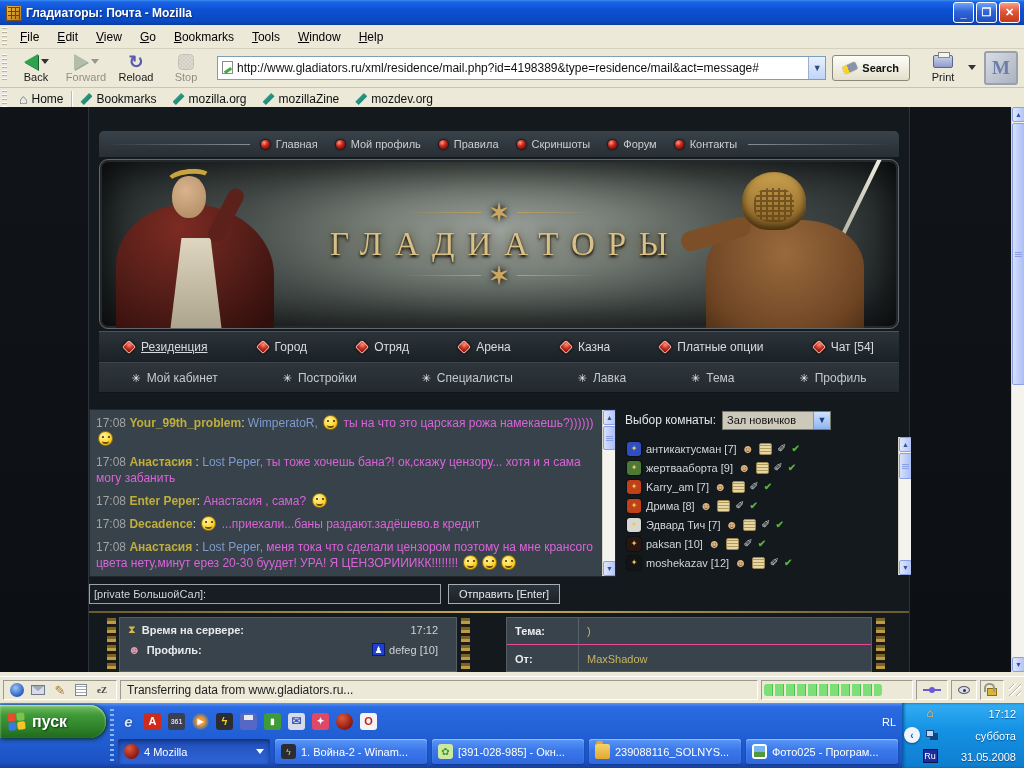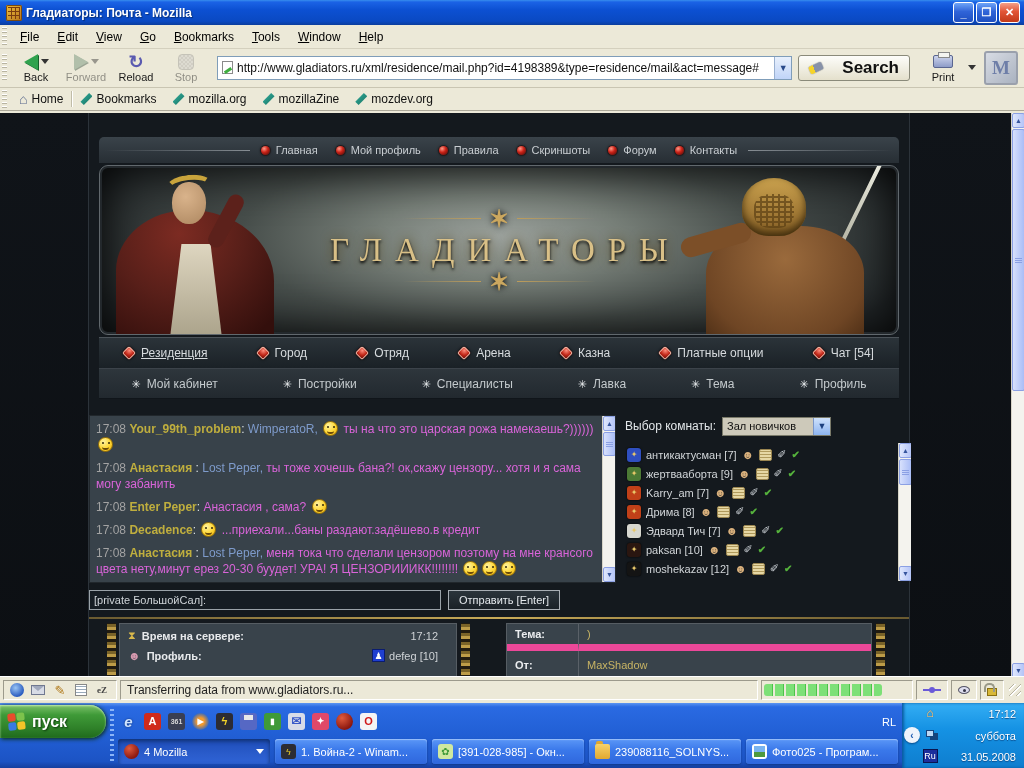--- a/index.html
+++ b/index.html
@@ -43,40 +43,40 @@
 .caret{width:0;height:0;border-left:4px solid transparent;border-right:4px solid transparent;border-top:5px solid #333}
 .ico-reload{font-size:18px;line-height:16px;color:#5a5ab0;font-weight:bold}
 .ico-stop{width:16px;height:16px;border-radius:4px;
  background:repeating-conic-gradient(#cfcbc3 0 25%,#b4afa4 0 50%) 0 0/4px 4px;border:1px solid #9a968a}
 .urlbox{flex:1;height:24px;background:#fff;border:1px solid #7f9db9;margin:0 6px;display:flex;align-items:center}
 .url-ico{width:11px;height:13px;margin:0 4px;background:#fff;border:1px solid #8a8a8a;position:relative}
 .url-ico::after{content:"";position:absolute;left:1px;top:7px;width:8px;height:3px;background:#3fae3f;transform:rotate(-35deg)}
 .urlbox input{flex:1;border:0;outline:0;font-size:12px;font-family:"Liberation Sans",sans-serif;color:#111}
 .url-drop{width:17px;height:22px;background:linear-gradient(180deg,#e8f0fc,#c0d4f8);border-left:1px solid #9ab0d0;
  display:flex;align-items:center;justify-content:center;color:#2a4a8a;font-size:9px}
-.searchbtn{height:26px;padding:0 10px;display:flex;align-items:center;gap:19px;border:1px solid #8a8a7a;border-radius:3px;
- background:linear-gradient(180deg,#fdfdfa,#e4e0cc);font-weight:bold;font-size:17px;color:#111}
+.searchbtn{height:26px;padding:0 10px;display:flex;align-items:center;gap:5px;border:1px solid #8a8a7a;border-radius:3px;
+ background:linear-gradient(180deg,#fdfdfa,#e4e0cc);font-weight:bold;font-size:11px;color:#111}
 .ico-flash{width:14px;height:8px;background:linear-gradient(90deg,#f6d42a 0 5px,#8892a8 5px);border-radius:2px;transform:rotate(-24deg);box-shadow:0 0 1px #555}
 .printwrap{display:flex;align-items:center;margin-left:8px}
 .ico-print{width:20px;height:13px;background:linear-gradient(#cdd4ec,#8e9cc8);border-radius:2px;position:relative;border:1px solid #5a6690}
 .ico-print::before{content:"";position:absolute;left:4px;top:-4px;width:10px;height:4px;background:#f4f4f0;border:1px solid #888}
 .logo-box{width:34px;height:34px;margin-left:8px;border:2px solid #9aa0ac;border-radius:3px;
  background:linear-gradient(135deg,#d8dce4,#aab2c0);display:flex;align-items:center;justify-content:center;
  font-family:"Liberation Serif",serif;font-weight:bold;font-size:19px;color:#6e7ea8}
 
 
 .bookbar{position:absolute;left:0;top:88px;width:1024px;height:23px;background:#ece9d8;
  border-bottom:1px solid #aca899;display:flex;align-items:center}
 .bm-item{display:flex;align-items:center;gap:4px;padding:0 8px;font-size:12px;color:#111;height:100%}
 .bm-sep{width:1px;height:70%;background:#c0bca8;box-shadow:1px 0 0 #fff}
 .ico-home{font-size:14px;color:#5a6a8e;font-weight:bold;line-height:12px}
 .ico-bm{width:12px;height:12px;background:linear-gradient(135deg,#35b0a0,#15705f);clip-path:polygon(0 72%,72% 0,100% 28%,28% 100%)}
 
 
-.viewport{position:absolute;left:0;top:113px;width:1024px;height:565px;background:#0d1014}
+.viewport{position:absolute;left:0;top:107px;width:1024px;height:565px;background:#0d1014}
 .page{position:absolute;left:0;top:0;right:13px;bottom:0;overflow:hidden;
  background:linear-gradient(180deg,#101419,#0c0f13)}
 .content{position:absolute;left:88px;top:0;width:822px;height:565px;background:#14191e;
  border-left:1px solid #2c333a;border-right:1px solid #2c333a}
 
 
 .topnav{position:absolute;left:10px;right:10px;top:24px;height:26px;border-radius:5px 5px 0 0;
  background:linear-gradient(180deg,#3a434a,#272e34);display:flex;align-items:center;justify-content:center;gap:4px;padding:0 6px}
 .topnav::before,.topnav::after{content:"";flex:1;height:1px;background:linear-gradient(90deg,transparent,#868d93);}
 .topnav::after{background:linear-gradient(90deg,#868d93,transparent)}
@@ -178,21 +178,21 @@
 .info-left{position:absolute;left:30px;top:510px;width:338px;height:55px;background:#39434b;border:1px solid #565d63;
  padding:5px 18px 0 8px;display:flex;flex-direction:column;gap:7px}
 .info-line{display:flex;align-items:center;gap:6px;font-size:11px;color:#e8eaec}
 .info-line .lbl{font-weight:bold}
 .info-line .val{margin-left:auto;color:#cfd3d6;font-weight:normal}
 .ico-hour{color:#d8b84c;font-size:11px}
 .ico-prof{color:#d89ab0;font-size:12px;line-height:10px}
 .mini-av{width:13px;height:13px;background:#1f3fd0;border:1px solid #0a1c70;display:flex;align-items:center;justify-content:center;color:#fff;font-size:9px}
 .info-right{position:absolute;left:417px;top:510px;width:366px;height:55px;background:#39434b;border:1px solid #565d63;display:grid;
  grid-template-columns:72px 1fr;grid-template-rows:27px 27px}
-.ir-cell{display:flex;align-items:center;padding:0 8px;font-size:11px;border-bottom:7px solid #ec4899}
+.ir-cell{display:flex;align-items:center;padding:0 8px;font-size:11px;border-bottom:1px solid #ec4899}
 .ir-lbl{color:#eceef0;font-weight:bold;border-right:1px solid #5a6168}
 .ir-val{color:#c8b464}
 
 
 .statusbar{position:absolute;left:0;top:676px;width:1024px;height:27px;background:#ece9d8;border-top:1px solid #fff;
  display:flex;align-items:center;padding:2px 3px;gap:3px}
 .st-cell{height:20px;border:1px solid;border-color:#9c9a8c #fff #fff #9c9a8c;display:flex;align-items:center;padding:0 6px;gap:6px}
 .st-icons{gap:7px}
 .st-text{flex:1;font-size:12px;color:#222}
 .si{display:inline-flex;width:16px;height:16px;align-items:center;justify-content:center;font-size:10px}

